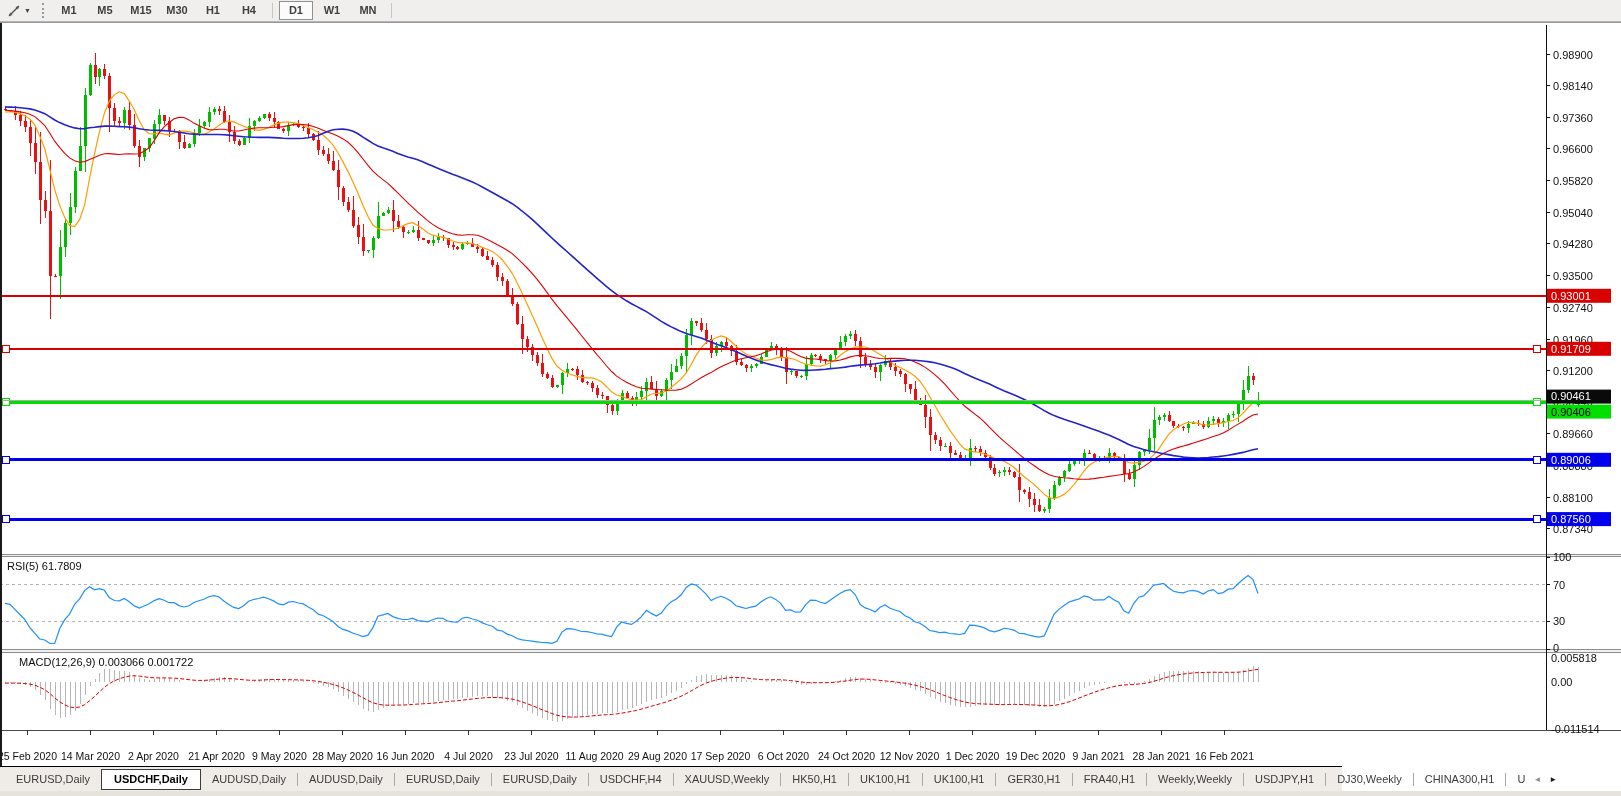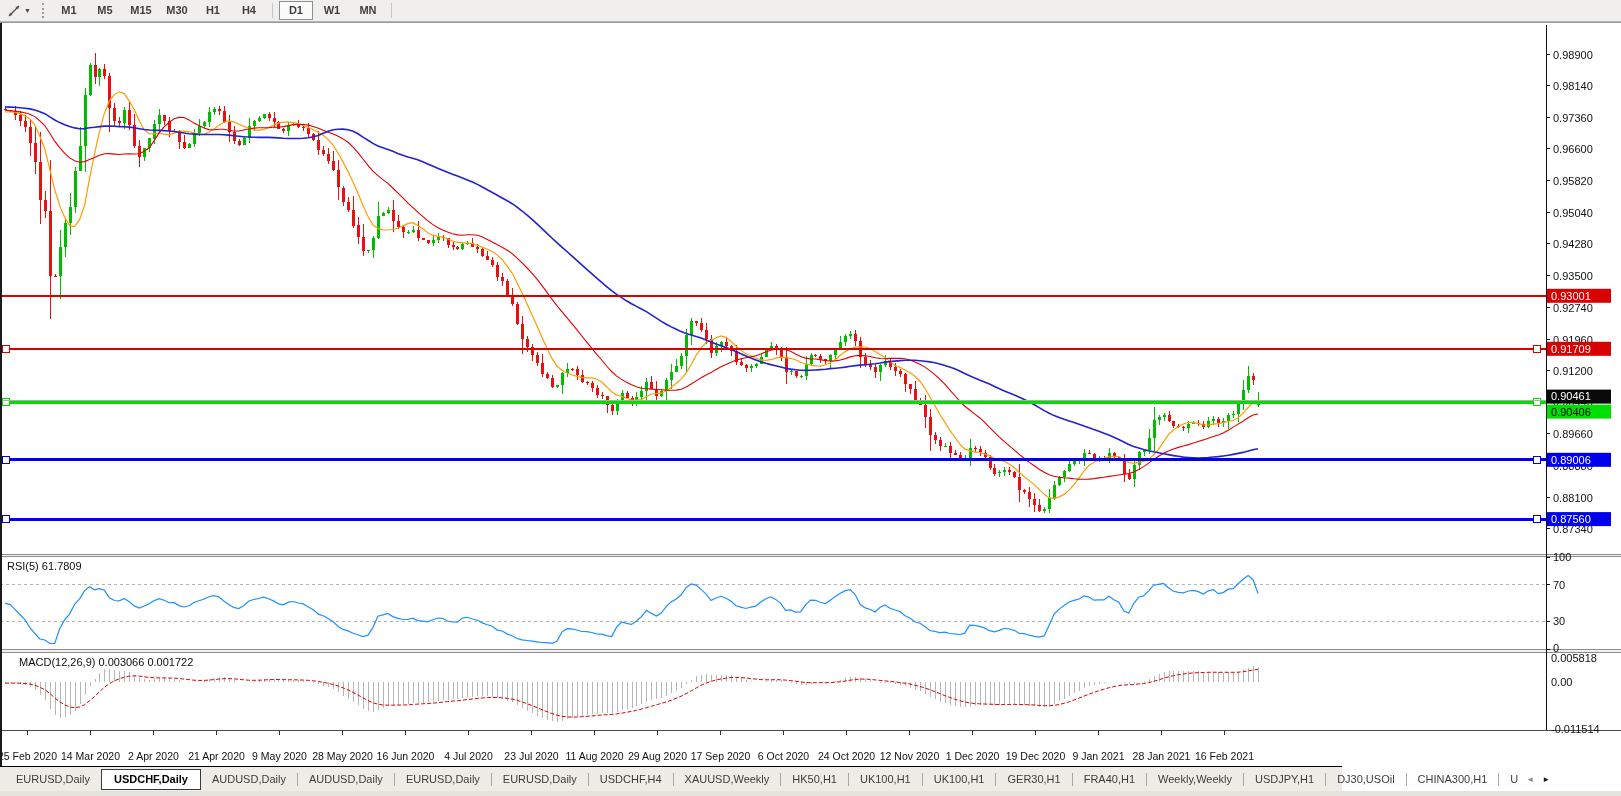--- a/index.html
+++ b/index.html
@@ -990,21 +990,21 @@
       <div class="tab">UK100,H1</div>
       <span class="tab-div"></span>
       <div class="tab">GER30,H1</div>
       <span class="tab-div"></span>
       <div class="tab">FRA40,H1</div>
       <span class="tab-div"></span>
       <div class="tab">Weekly,Weekly</div>
       <span class="tab-div"></span>
       <div class="tab">USDJPY,H1</div>
       <span class="tab-div"></span>
-      <div class="tab">DJ30,USOil</div>
+      <div class="tab">DJ30,Weekly</div>
       <span class="tab-div"></span>
       <div class="tab">CHINA300,H1</div>
       <span class="tab-div"></span>
       <div class="tab overflow">U</div>
     </div>
   <div class="scrolls">
     <span class="scroll-btn left">◄</span>
     <span class="scroll-btn right">►</span>
   </div>
 </div>

